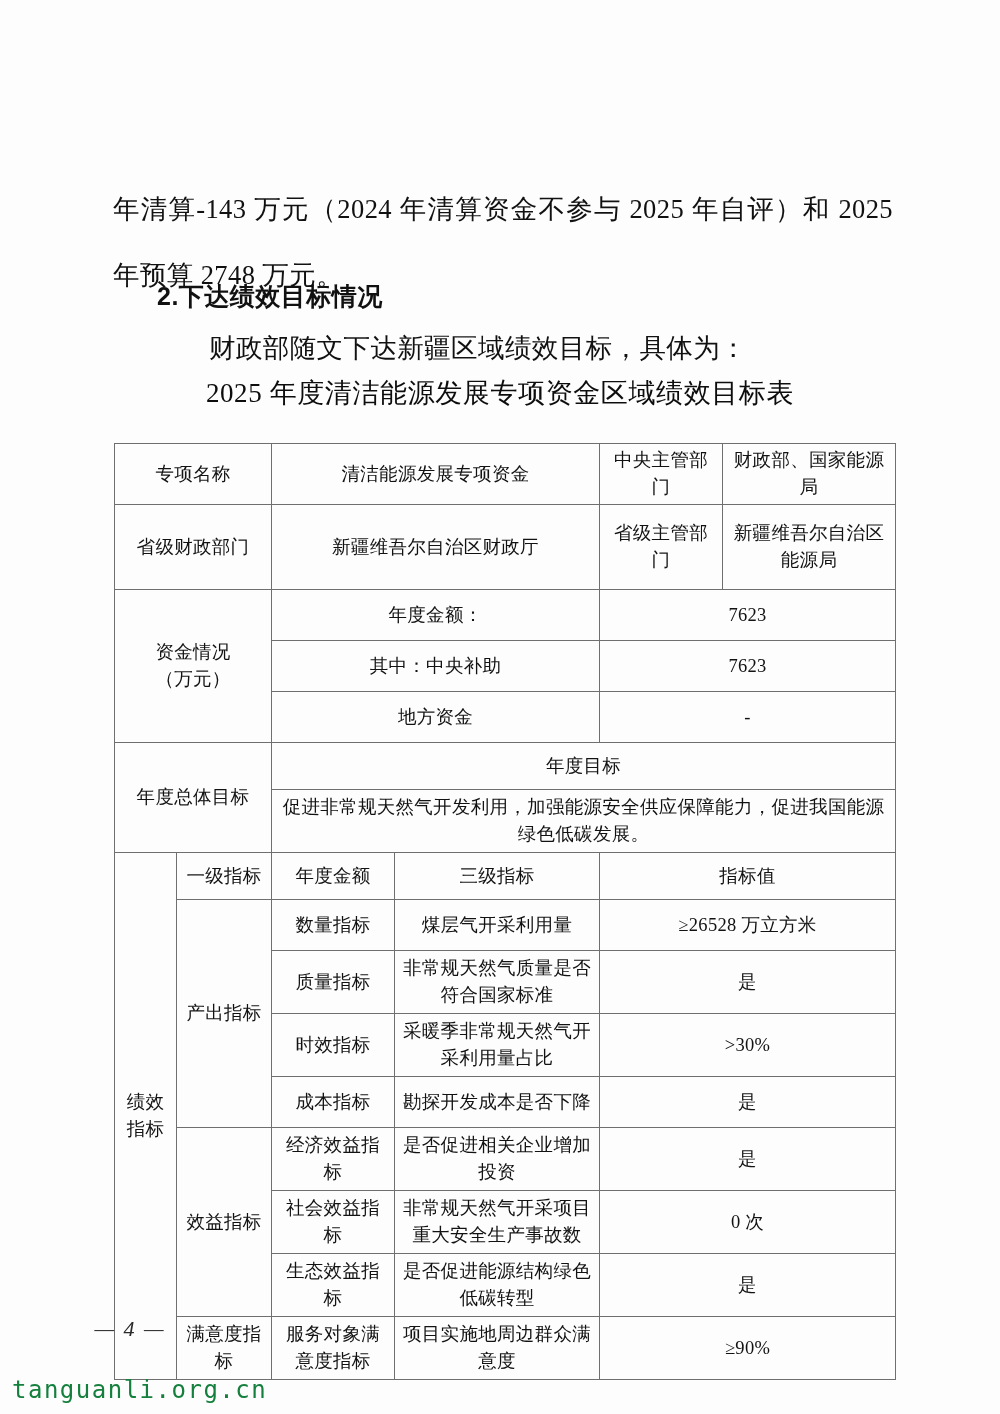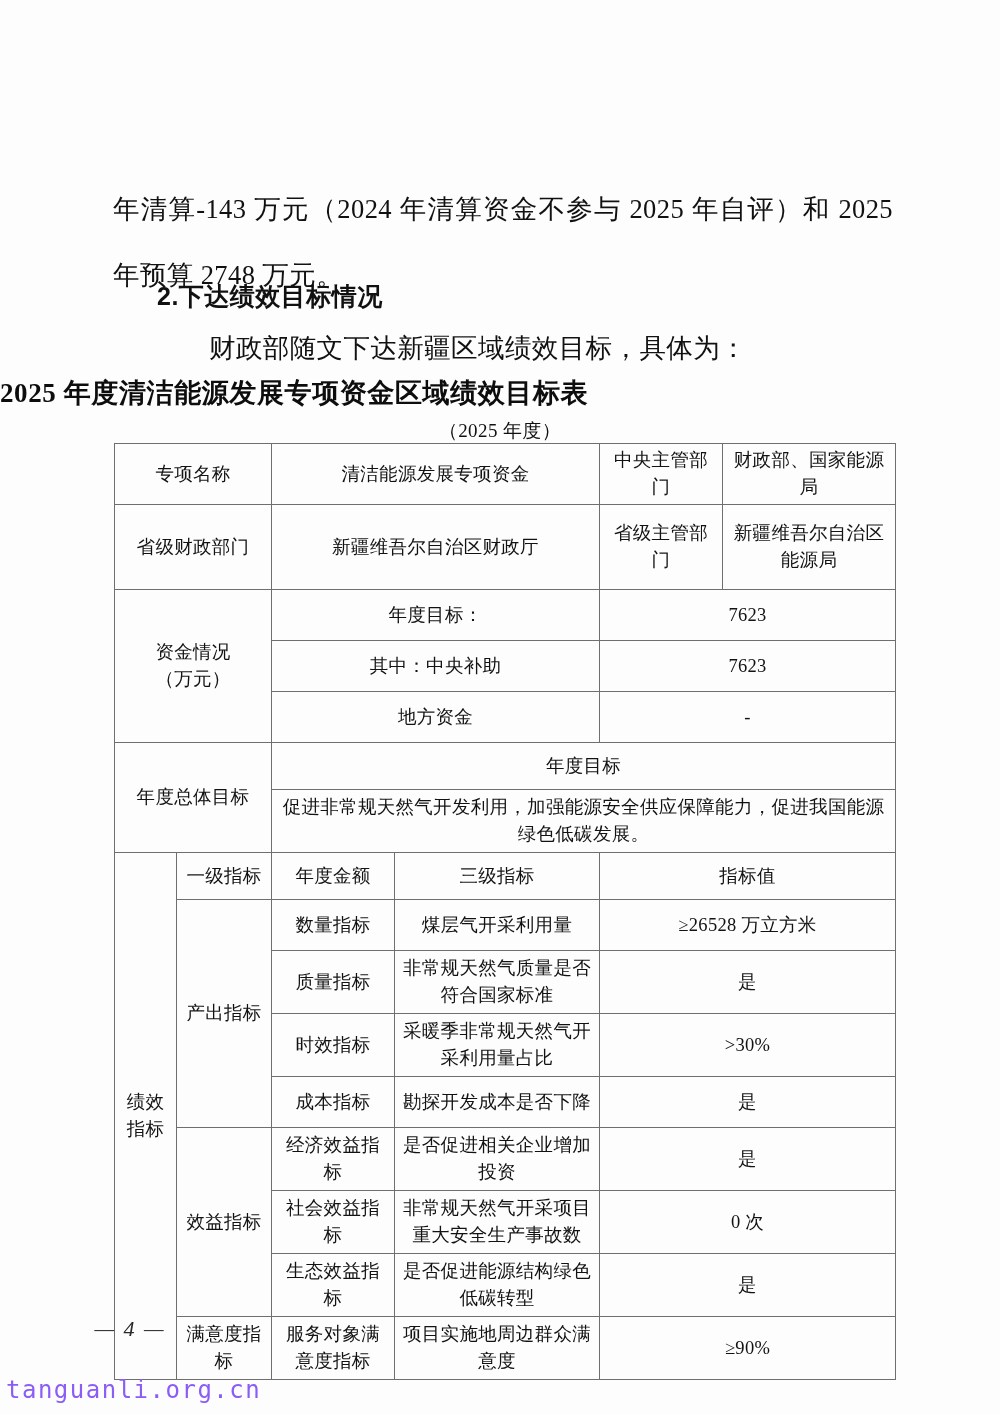--- a/index.html
+++ b/index.html
@@ -55,23 +55,23 @@
     letter-spacing: 0.4px;
     color: #111;
     margin-left: 44px;
   }
 
   .table-title {
     position: absolute;
     left: 0;
     right: 0;
     top: 375px;
-    text-align: left;
+    text-align: center;
     font-size: 27px;
-    font-weight: bold;
+    font-weight: normal;
     letter-spacing: 0.6px;
     color: #0d0d0d;
   }
   .table-subtitle {
     position: absolute;
     left: 0;
     right: 0;
     top: 418px;
     text-align: center;
     font-size: 19px;
@@ -117,44 +117,43 @@
     top: 1316px;
     text-align: center;
     font-size: 22px;
     font-style: italic;
     letter-spacing: 2px;
     color: #2a2a2a;
   }
 
   .watermark {
     position: absolute;
-    left: 6px;
+    left: 12px;
     top: 1376px;
     font-size: 24px;
     font-family: "DejaVu Sans Mono", "Liberation Mono", monospace;
     letter-spacing: 1.5px;
-    color: #8b5cf6;
+    color: #15803d;
     user-select: none;
   }
 </style>
 </head>
 <body>
 
 <div class="page">
 
   <div class="para-block">
     <div class="para">年清算-143 万元（2024 年清算资金不参与 2025 年自评）和 2025 年预算 2748 万元。</div>
   </div>
 
   <div class="sec-heading">2.下达绩效目标情况</div>
 
   <div class="lead-para">财政部随文下达新疆区域绩效目标，具体为：</div>
 
   <div class="table-title">2025 年度清洁能源发展专项资金区域绩效目标表</div>
-  <div class="table-subtitle">（2025 年度）</div>
 
   <div class="tbl-wrap">
     <table class="grid">
       <colgroup>
         <col style="width:62px">
         <col style="width:95px">
         <col style="width:123px">
         <col style="width:205px">
         <col style="width:123px">
         <col style="width:173px">
@@ -173,21 +172,21 @@
         <td colspan="2" class="tall">新疆维吾尔自治区财政厅</td>
         <td class="tall">省级主管部门</td>
         <td class="tall">新疆维吾尔自治区能源局</td>
       </tr>
 
       <tr>
         <td colspan="2" rowspan="3">
           <div>资金情况</div>
           <div>（万元）</div>
         </td>
-        <td colspan="2" class="h2 lft">年度目标：</td>
+        <td colspan="2" class="h2 lft">年度金额：</td>
         <td colspan="2" class="h2 rgt">7623</td>
       </tr>
       <tr>
         <td colspan="2" class="h2">其中：中央补助</td>
         <td colspan="2" class="h2 rgt">7623</td>
       </tr>
       <tr>
         <td colspan="2" class="h2">地方资金</td>
         <td colspan="2" class="h2 rgt">-</td>
       </tr>

